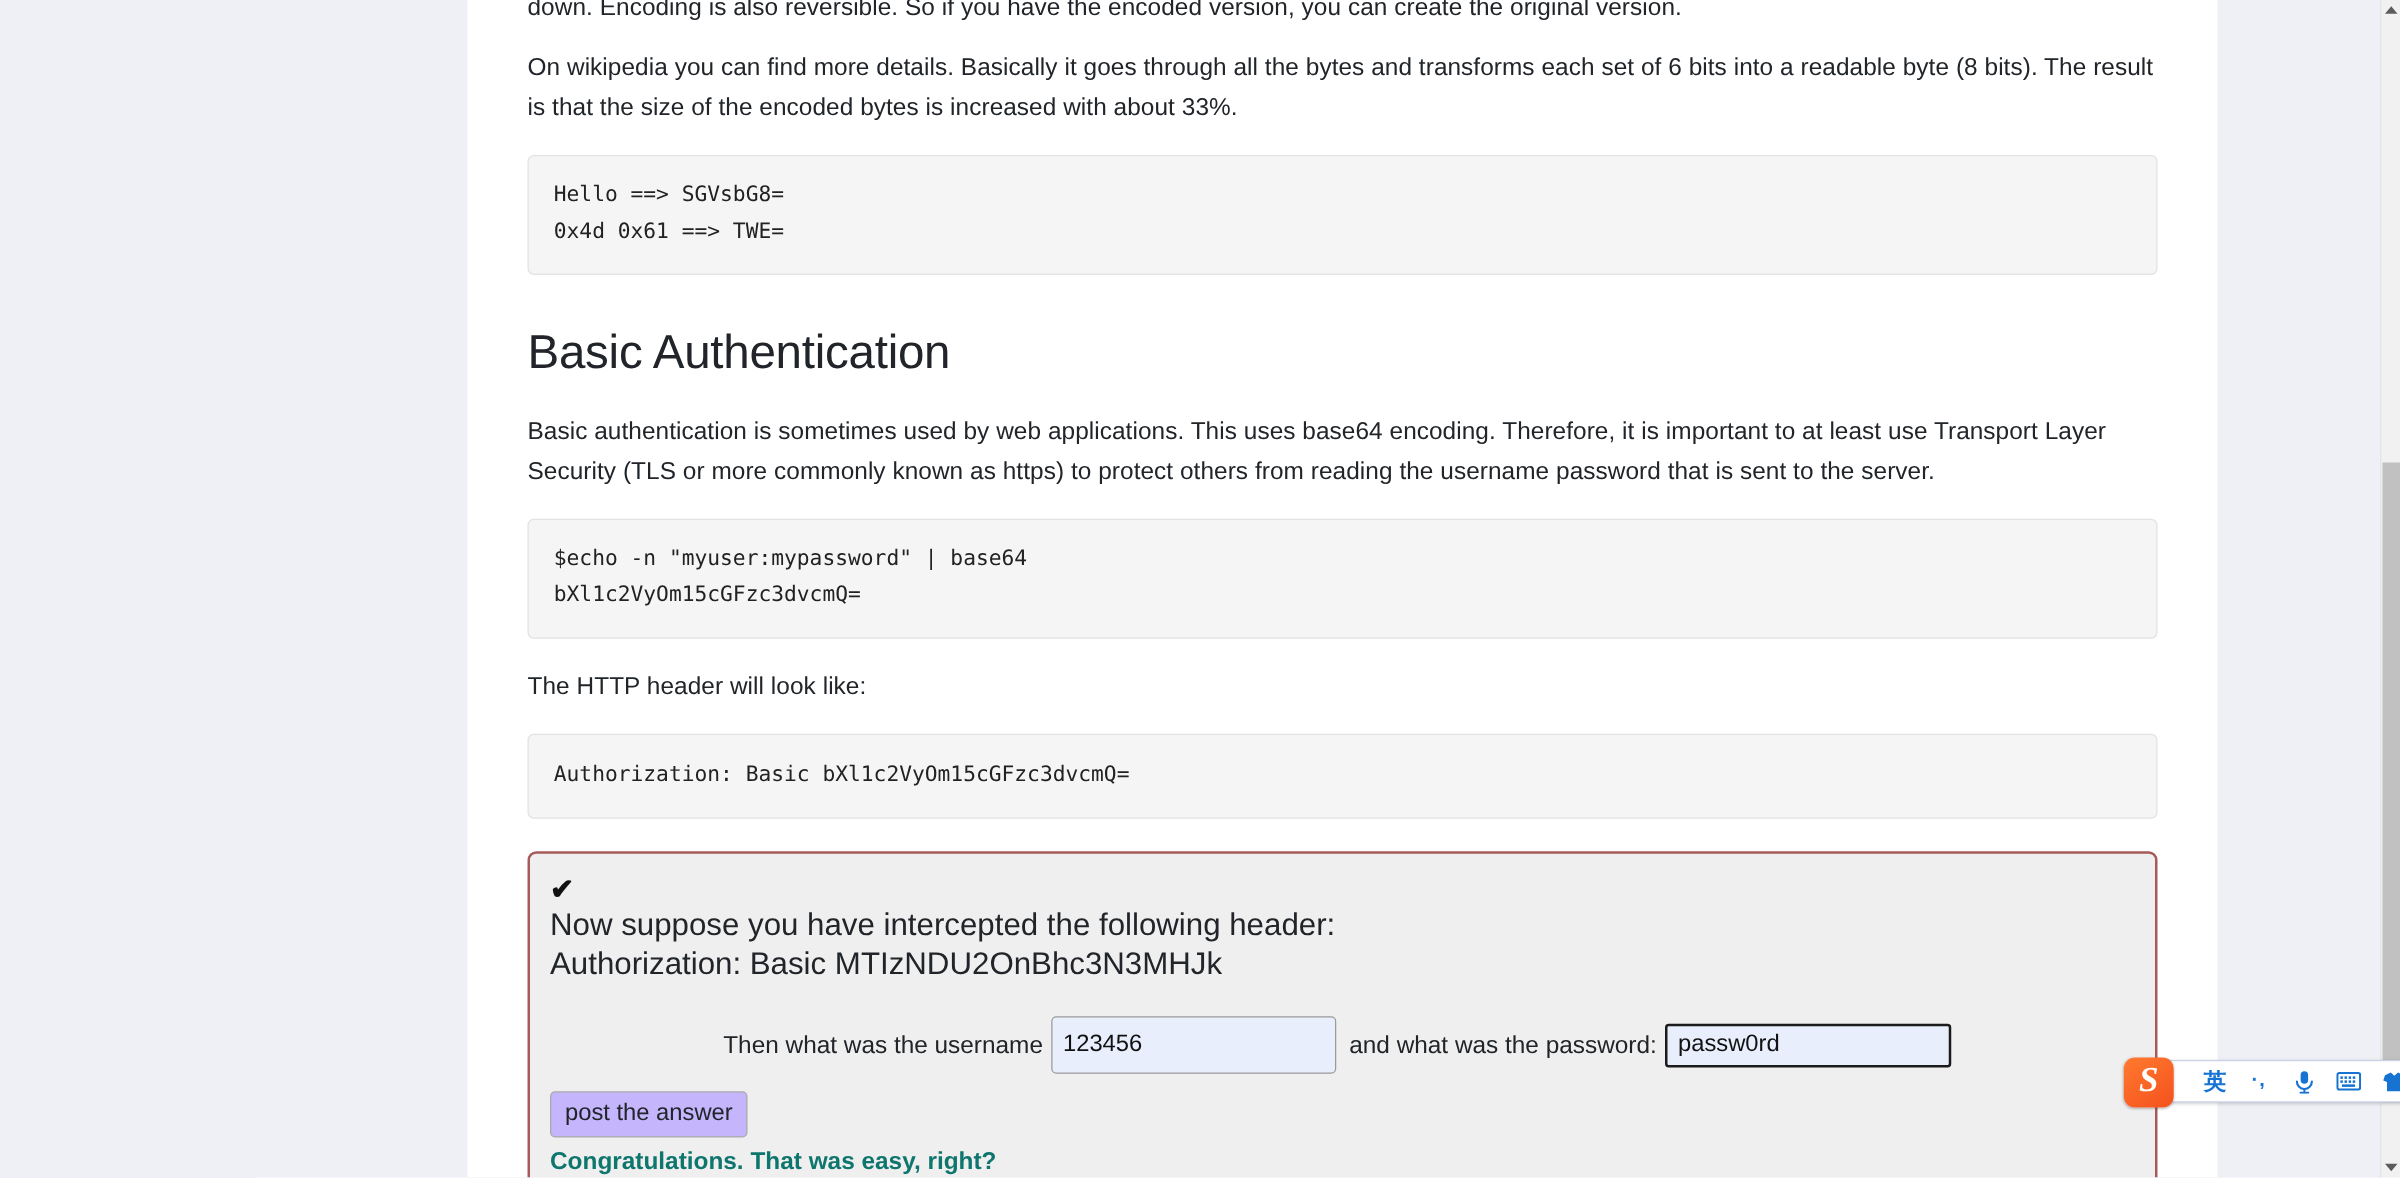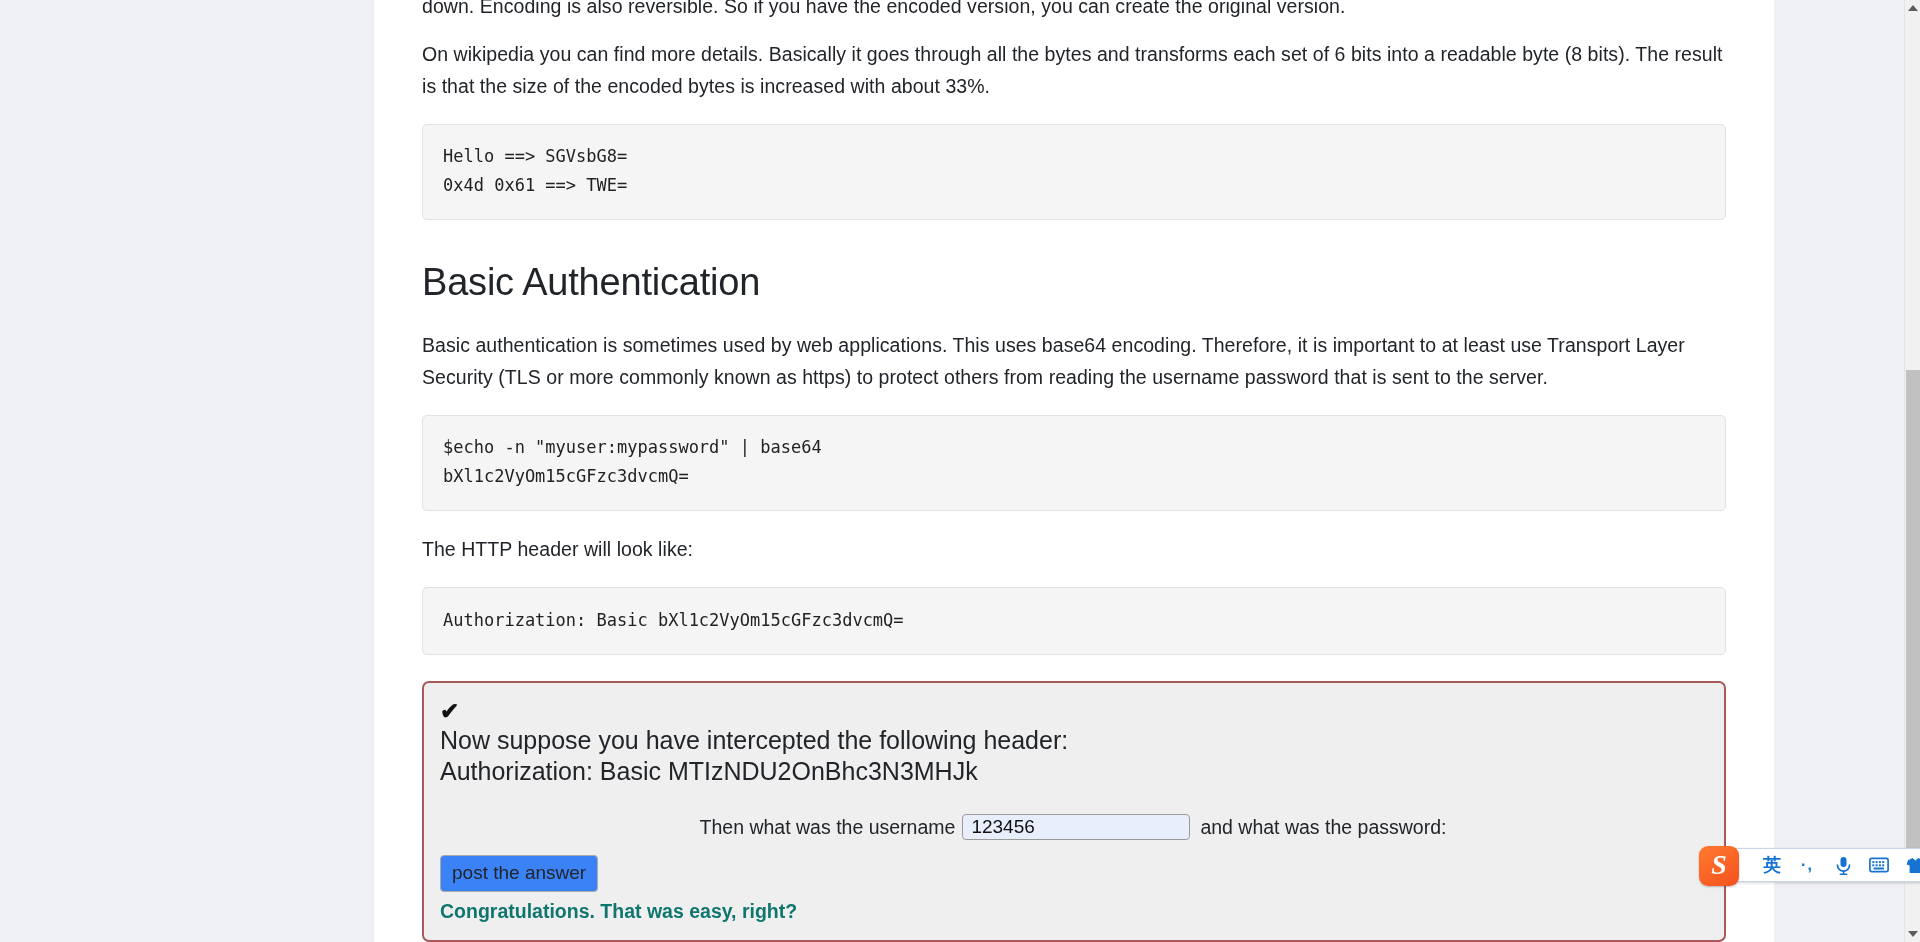--- a/index.html
+++ b/index.html
@@ -111,39 +111,39 @@
     color: #212529;
     line-height: 28px;
   }
   input.text-field {
     font-family: "Liberation Sans", sans-serif;
     font-size: 19px;
     color: #111;
     background: #e8eefb;
     border: 1px solid #9a9a9a;
     border-radius: 4px;
-    height: 26px;
+    height: 46px;
     padding: 0 8px;
     box-sizing: border-box;
     margin: 0 6px;
     outline: none;
   }
   input.text-field.user { width: 228px; margin-left: 7px; margin-right: 10px; }
   input.text-field.pass {
     width: 229px;
     margin-left: 7px;
     border: 2px solid #1b1b1b;
     border-radius: 3px;
     height: 35px;
   }
   .post-btn {
     font-family: "Liberation Sans", sans-serif;
     font-size: 19px;
     color: #212529;
-    background: #3b82f6;
+    background: #c4b5fd;
     border: 1px solid #a9a9a9;
     border-radius: 4px;
     padding: 6px 11px 7px 11px;
     margin-top: 14px;
     margin-left: 2px;
     cursor: pointer;
     line-height: 22px;
   }
   .congrats {
     font-size: 19.5px;
@@ -302,20 +302,21 @@
       <div class="check-mark">✔</div>
 
       <div class="ex-line">Now suppose you have intercepted the following header:</div>
 
       <div class="ex-line">Authorization: Basic MTIzNDU2OnBhc3N3MHJk</div>
 
       <div class="form-row">
         <span class="form-label">Then what was the username</span>
         <input class="text-field user" type="text" value="123456" style="">
         <span class="form-label">and what was the password:</span>
+        <input class="text-field pass" type="text" value="passw0rd" style="">
       </div>
 
       <div>
         <button class="post-btn">post the answer</button>
       </div>
 
       <div class="congrats">Congratulations. That was easy, right?</div>
 
     </div>
 

